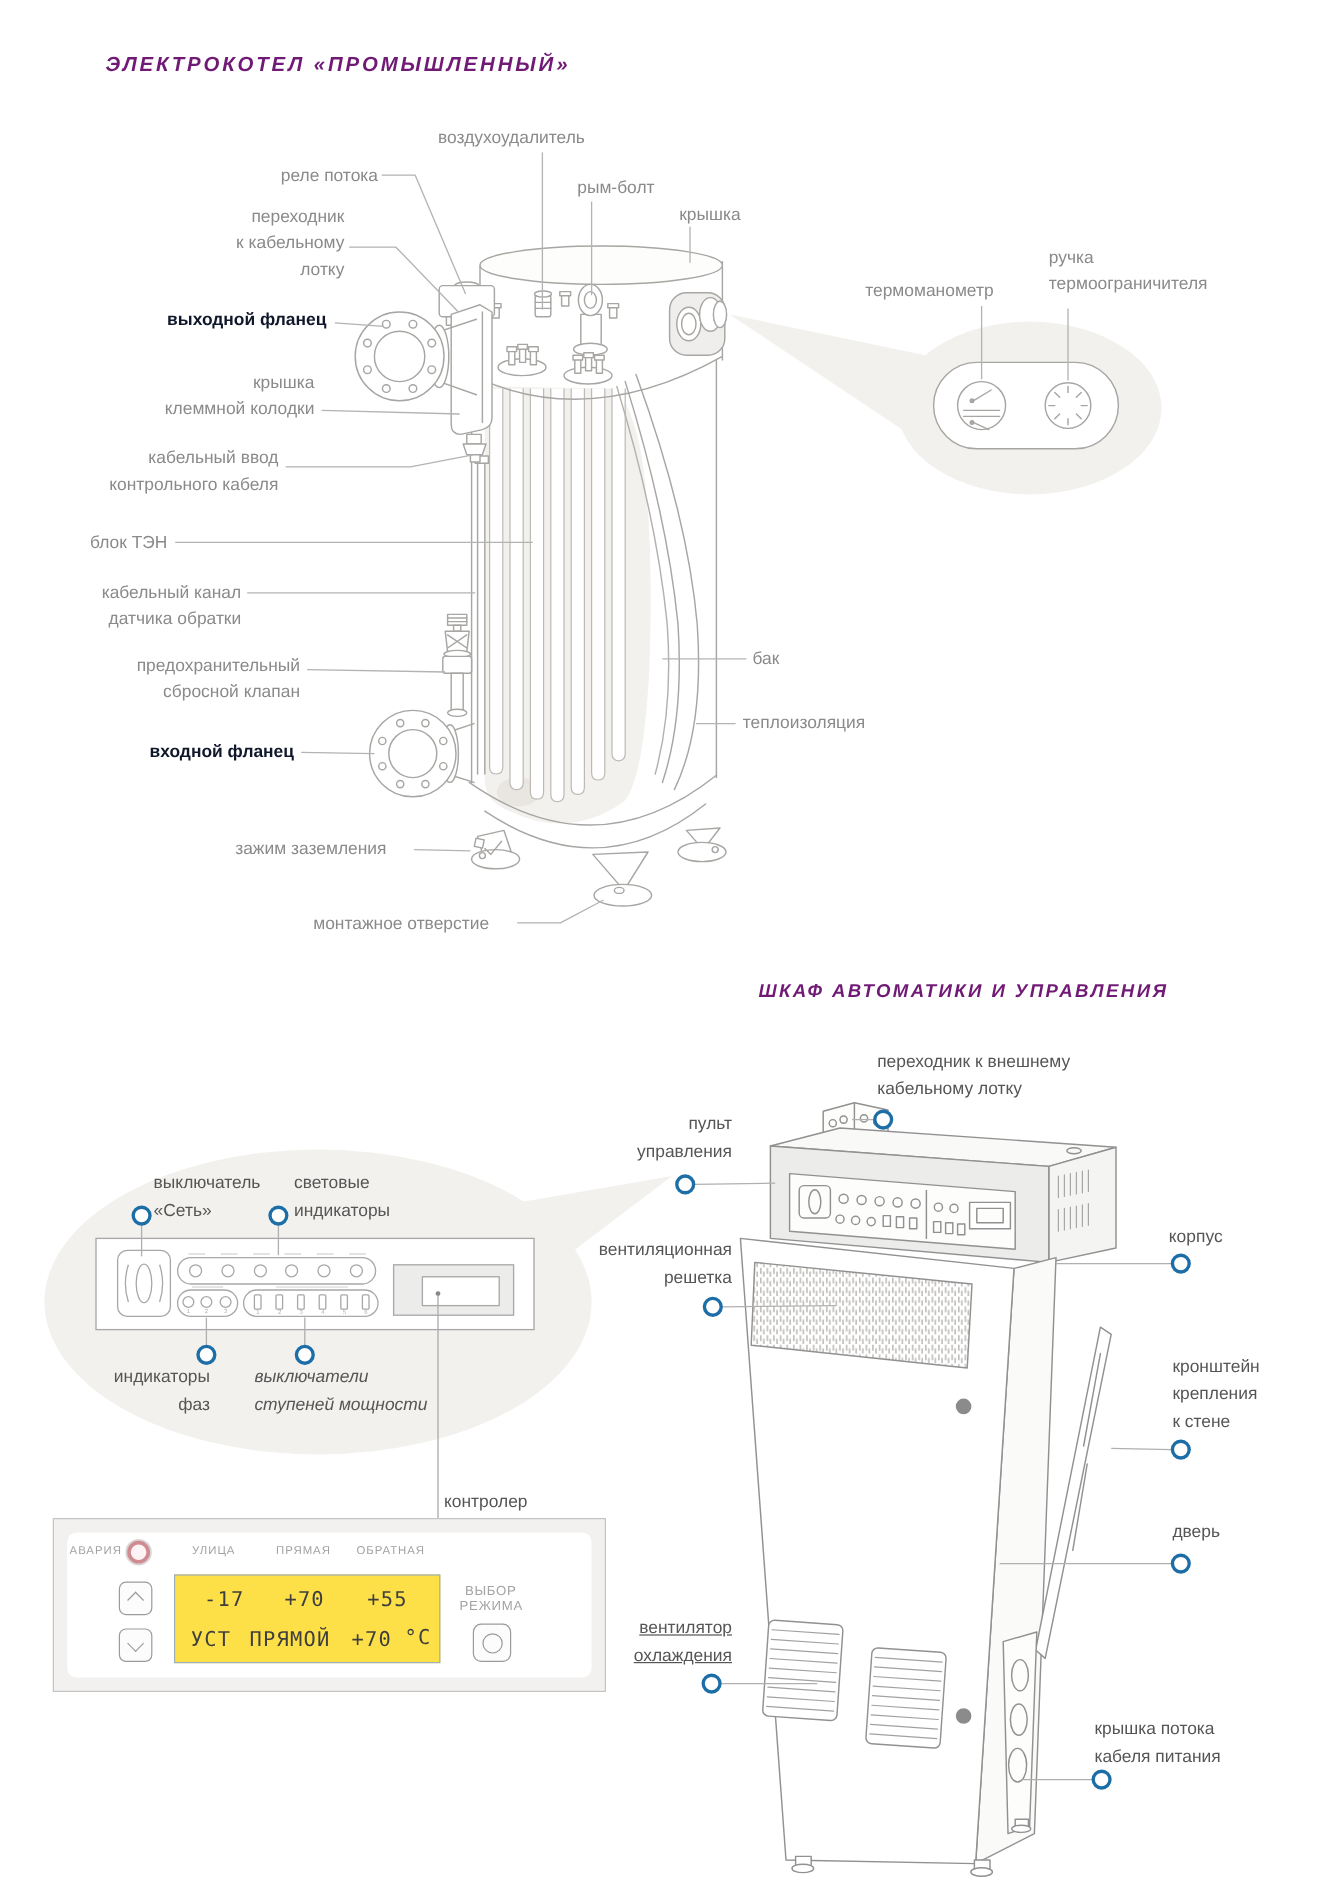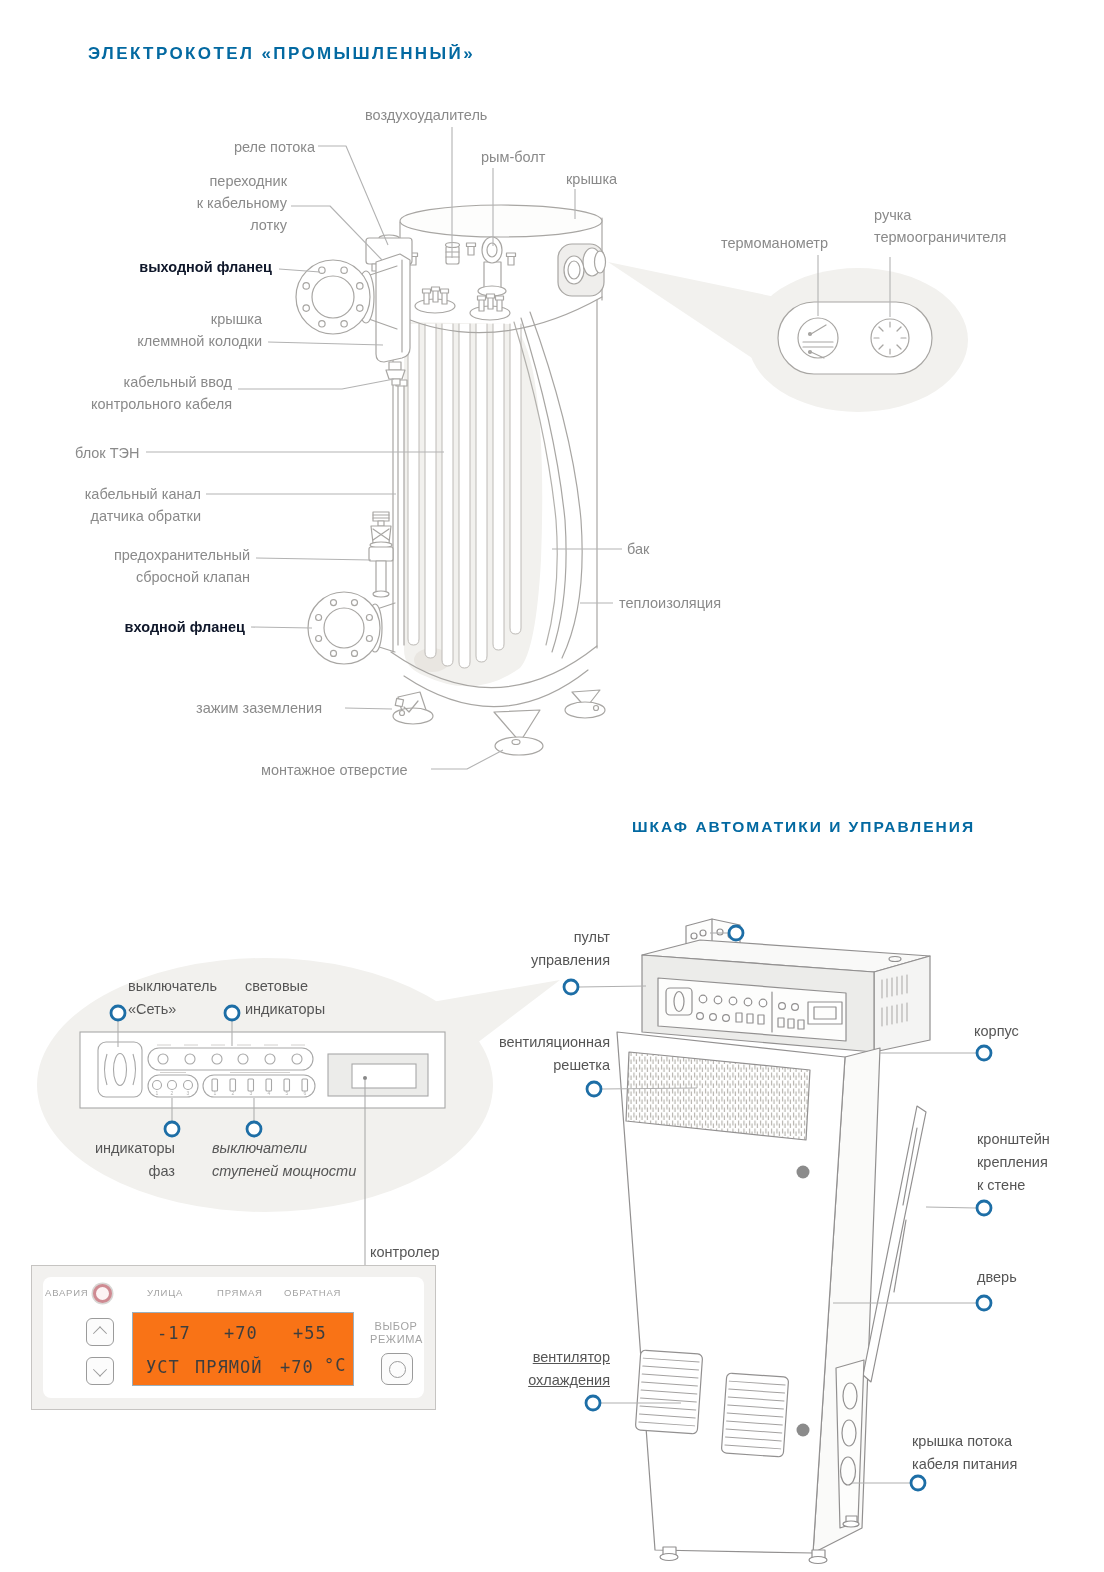--- a/index.html
+++ b/index.html
@@ -6,39 +6,39 @@
   #page{position:relative;width:1104px;height:1572px;background:#fff;overflow:hidden;
         font-family:"Liberation Sans","DejaVu Sans",sans-serif;}
   #art{position:absolute;left:0;top:0;z-index:1;}
   .lbl{position:absolute;z-index:3;font-size:14.5px;line-height:22px;color:#8a8a8a;
        white-space:pre-line;}
   .lbl.r{text-align:right;}
   .lbl.b{font-weight:700;color:#0f172a;}
   .lbl2{position:absolute;z-index:3;font-size:14.5px;line-height:23px;color:#555;
         white-space:pre-line;}
   .lbl2.r{text-align:right;}
-  .title{position:absolute;z-index:3;font-weight:600;color:#0369a1;white-space:nowrap;}
+  .title{position:absolute;z-index:3;font-weight:600;color:#701a75;white-space:nowrap;font-style:italic;}
   #t1{left:88px;top:44px;font-size:17px;letter-spacing:2.4px;}
   #t2{left:632px;top:818px;font-size:15.5px;letter-spacing:2px;}
 
   
-  #controller{position:absolute;z-index:3;left:31px;top:1265px;width:405px;height:145px;
+  #controller{position:absolute;z-index:3;left:44px;top:1265px;width:461px;height:145px;
               background:#f2f1ef;border:1px solid #c6c4c2;box-sizing:border-box;}
   #controller .card{position:absolute;left:11px;top:11px;right:11px;bottom:11px;
                     background:#fff;border-radius:8px;}
   .tinycap{position:absolute;font-size:9.5px;letter-spacing:0.8px;color:#a3a3a3;}
   #alarm-led{position:absolute;left:61px;top:18px;width:13px;height:13px;border-radius:50%;
              background:#fdf3f4;border:3px solid #cf8a92;box-shadow:0 0 0 1.5px #d8d6d4;}
   .arrow-btn{position:absolute;left:54px;width:26px;height:26px;border:1.5px solid #9b9b9b;
              border-radius:6px;display:flex;align-items:center;justify-content:center;
              background:#fcfcfc;}
   .chev{width:9px;height:9px;border-left:1.5px solid #9b9b9b;border-top:1.5px solid #9b9b9b;}
   .chev.up{transform:rotate(45deg) translate(1px,1px);}
   .chev.down{transform:rotate(225deg) translate(1px,1px);}
-  #lcd{position:absolute;left:100px;top:46px;width:222px;height:74px;background:#f97316;
+  #lcd{position:absolute;left:100px;top:46px;width:222px;height:74px;background:#fde047;
        border:1px solid #9cafbc;box-sizing:border-box;}
   .lcd{position:absolute;font-family:"DejaVu Sans Mono","Liberation Mono",monospace;
        font-size:17px;color:#3e3e3e;letter-spacing:1px;white-space:nowrap;}
   #mode-label{position:absolute;left:338px;top:54px;width:52px;text-align:center;
               font-size:11px;line-height:13px;letter-spacing:0.6px;color:#a3a3a3;white-space:pre-line;}
   #mode-btn{position:absolute;left:349px;top:87px;width:30px;height:30px;border:1.5px solid #9b9b9b;
             border-radius:7px;background:#fcfcfc;display:flex;align-items:center;justify-content:center;}
   #mode-btn .c{width:15px;height:15px;border:1.5px solid #9b9b9b;border-radius:50%;}
 </style>
 </head>
@@ -480,20 +480,22 @@
 сбросной клапан</div>
 <div class="lbl r b" style="left:93px;top:616px;width:152px;">входной фланец</div>
 <div class="lbl" style="left:196px;top:697px;">зажим заземления</div>
 <div class="lbl" style="left:261px;top:759px;">монтажное отверстие</div>
 <div class="lbl" style="left:721px;top:232px;">термоманометр</div>
 <div class="lbl" style="left:874px;top:204px;">ручка
 термоограничителя</div>
 <div class="lbl" style="left:627px;top:538px;">бак</div>
 <div class="lbl" style="left:619px;top:592px;">теплоизоляция</div>
 
+<div class="lbl2" style="left:731px;top:874px;">переходник к внешнему
+кабельному лотку</div>
 <div class="lbl2 r" style="left:480px;top:926px;width:130px;">пульт
 управления</div>
 <div class="lbl2 r" style="left:460px;top:1031px;width:150px;">вентиляционная
 решетка</div>
 <div class="lbl2" style="left:974px;top:1020px;">корпус</div>
 <div class="lbl2" style="left:977px;top:1128px;">кронштейн
 крепления
 к стене</div>
 <div class="lbl2" style="left:977px;top:1266px;">дверь</div>
 <div class="lbl2 r" style="left:460px;top:1346px;width:150px;text-decoration:underline;">вентилятор

